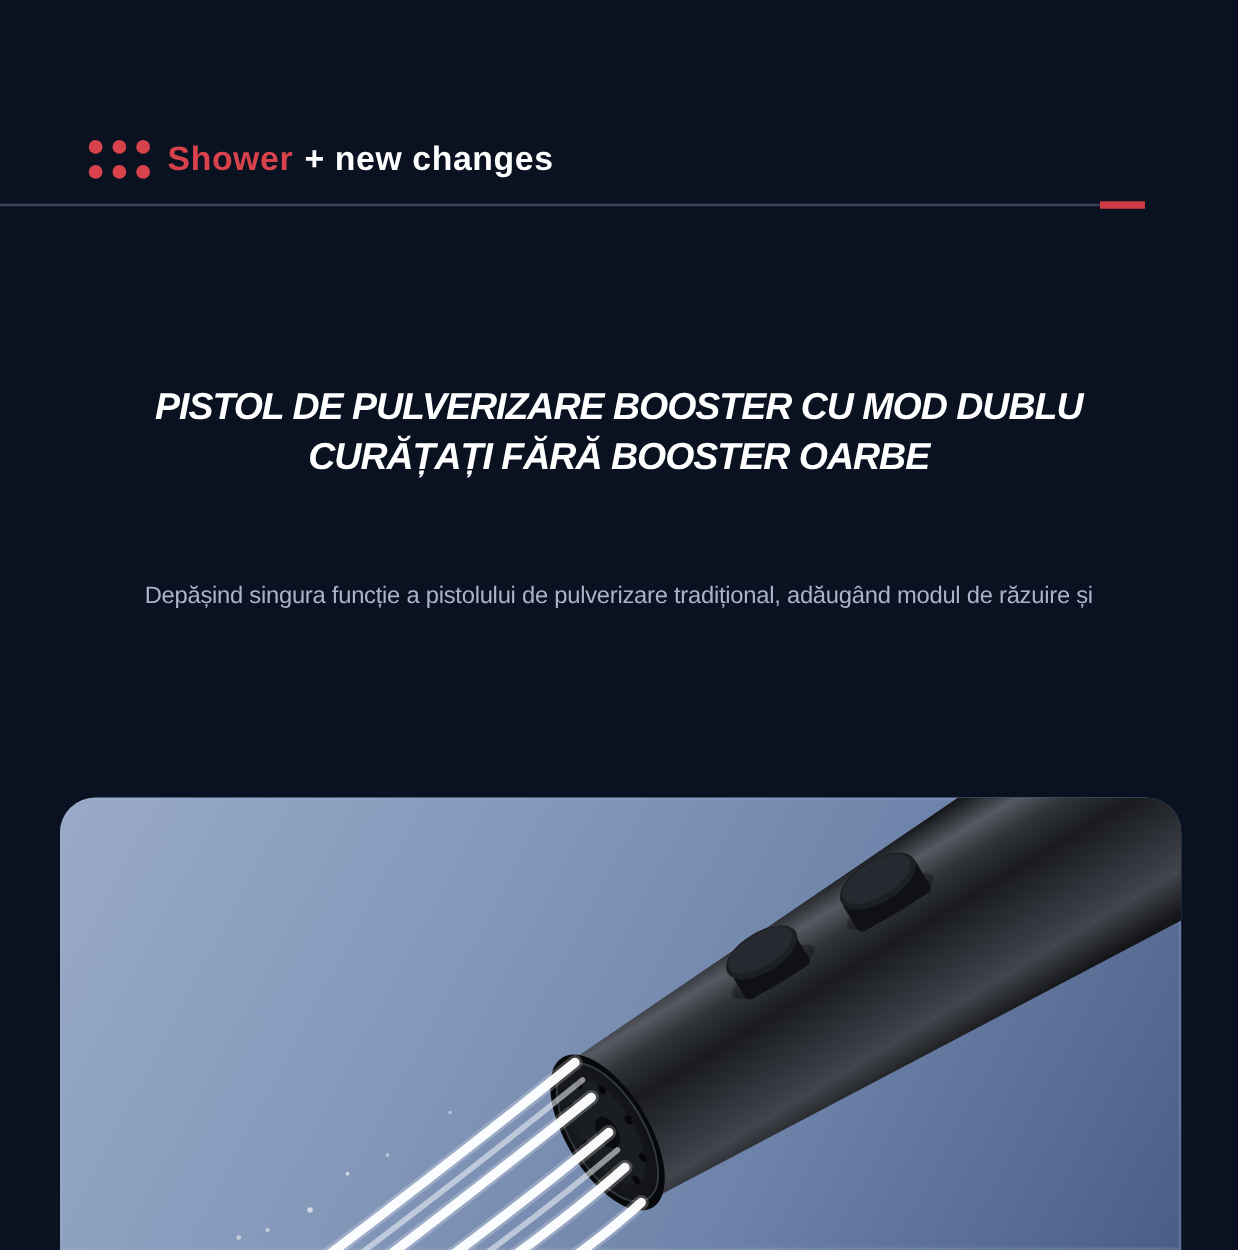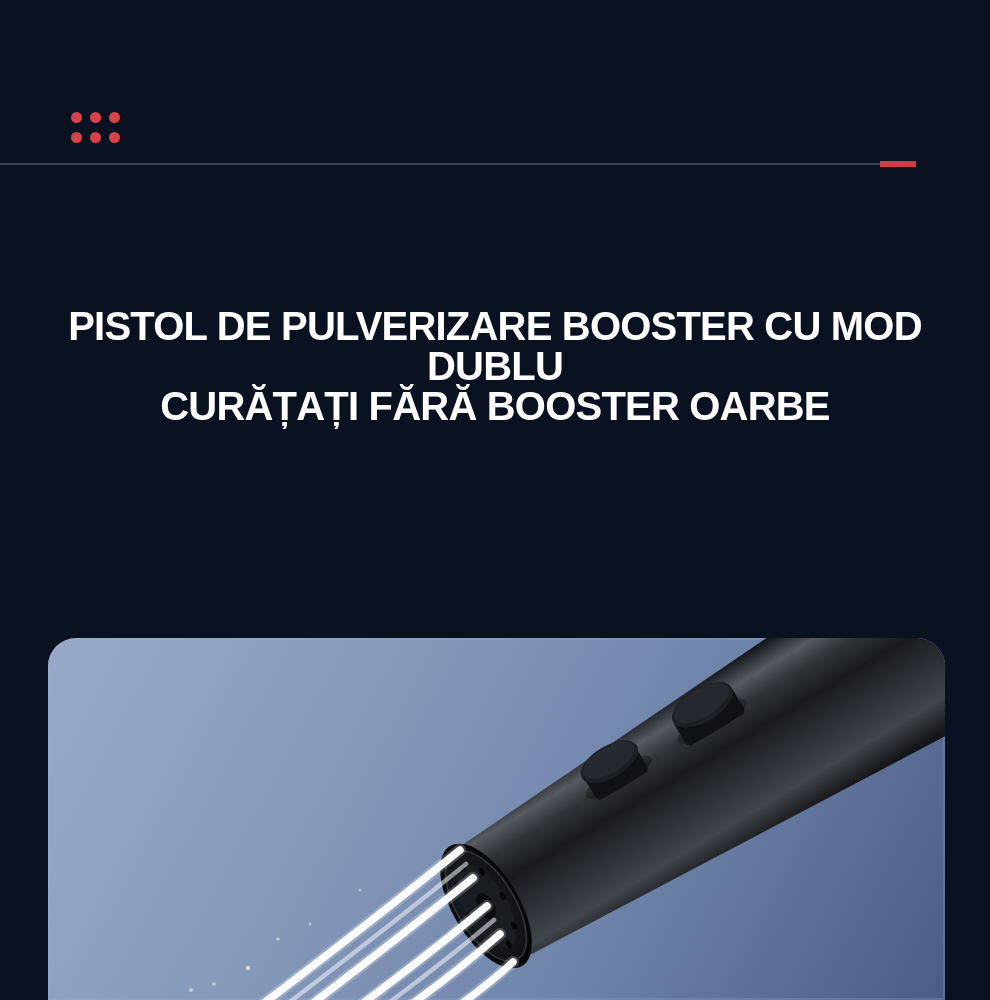--- a/index.html
+++ b/index.html
@@ -60,24 +60,25 @@
     width: 36px; height: 6px;
     background: var(--divider-accent, #cf3b42);
   }
 
   
   .title {
     position: absolute;
     top: 306px; left: 0; right: 0;
     text-align: center;
     color: var(--title-color, #ffffff);
-    font-size: 40px;
+    font-size: 30px;
     font-weight: bold;
     line-height: 40px;
     letter-spacing: -0.8px;
+    font-style: italic;
   }
   .title span { display: block; }
 
   
   .desc {
     position: absolute;
     top: 463px; left: 0; right: 0;
     text-align: center;
     color: var(--text-muted, #a9b4c8);
     font-size: 19px;
@@ -109,31 +110,35 @@
 
   <div class="brand-row">
     <div class="dots">
       <span></span>
       <span></span>
       <span></span>
       <span></span>
       <span></span>
       <span></span>
     </div>
+    <div class="brand-text">
+      <span class="brand-red">Shower</span><span>+ new changes</span>
+    </div>
   </div>
 
   <div class="divider"></div>
   <div class="divider-accent"></div>
 
   <h1 class="title">
     <span>PISTOL DE PULVERIZARE BOOSTER CU MOD DUBLU</span>
     <span>CURĂȚAȚI FĂRĂ BOOSTER OARBE</span>
   </h1>
 
   <p class="desc">
+    <span>Depășind singura funcție a pistolului de pulverizare tradițional, adăugând modul de răzuire și</span>
   </p>
 
   <div class="card">
     <svg width="897" height="362" viewBox="0 0 897 362" role="img" aria-label="Pistol de pulverizare negru cu două butoane și cinci jeturi de apă">
       <defs>
         <linearGradient id="barrelGrad" x1="0" y1="0" x2="0" y2="1">
           <stop offset="0" stop-color="#0a0b0d"></stop>
           <stop offset="0.09" stop-color="#17191d"></stop>
           <stop offset="0.20" stop-color="#565a61"></stop>
           <stop offset="0.30" stop-color="#303338"></stop>

